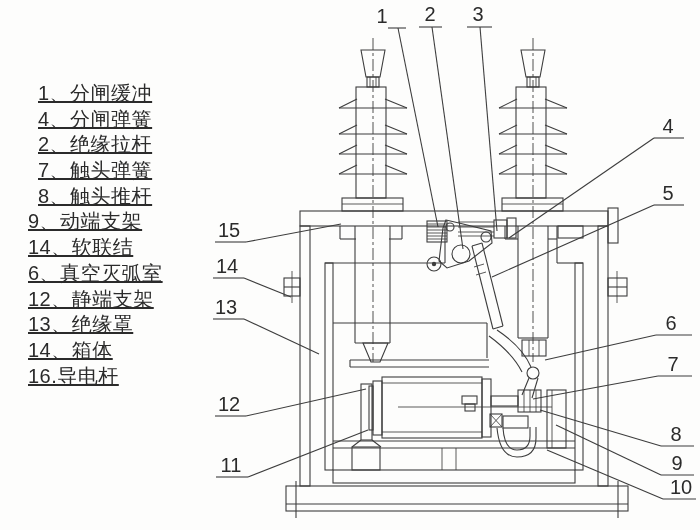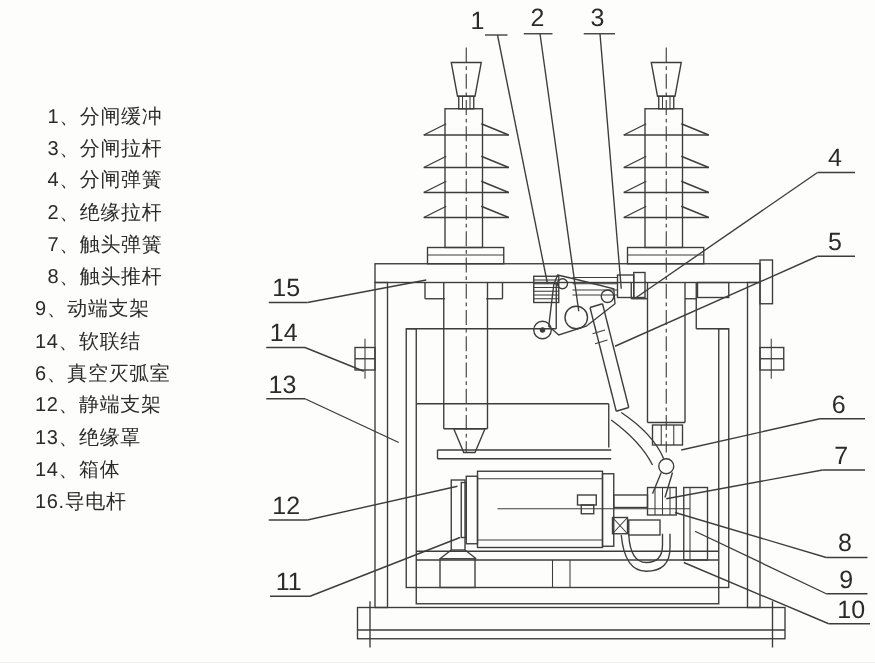--- a/index.html
+++ b/index.html
@@ -2,41 +2,40 @@
 <html><head>
 <meta charset="utf-8">
 <style>
   html,body{margin:0;padding:0;background:#e8e8e8;}
   .stage{
     position:relative;width:700px;height:530px;background:#fdfdfc;
     font-family:"Liberation Sans","DejaVu Sans",sans-serif;overflow:hidden;
   }
   .legend{
     position:absolute;left:28px;top:81px;margin:0;padding:0;list-style:none;
-    color:#2b2b2b;font-size:16px;
+    color:#2b2b2b;font-size:20px;text-decoration:underline;
   }
   .legend li{height:25.7px;line-height:25.7px;white-space:nowrap;letter-spacing:.5px;}
   .legend li.ind{padding-left:10px;}
   svg{position:absolute;left:0;top:0;}
   svg line,svg path,svg rect,svg circle,svg polygon,svg polyline{
     stroke:#3d3d3d;fill:none;stroke-width:1.1;
   }
   svg .cl{stroke-width:.9;stroke-dasharray:12 3 3 3;}
   svg .thin{stroke-width:.85;}
   svg text{fill:#2b2b2b;font-size:20px;stroke:none;font-family:"Liberation Sans","DejaVu Sans",sans-serif;}
   svg .dot{fill:#3d3d3d;stroke:none;}
 </style>
 </head>
 <body>
 
 <div class="stage">
 
   <ul class="legend">
     <li class="ind">1、分闸缓冲</li>
-    <li class="ind">3、分闸拉杆</li>
     <li class="ind">4、分闸弹簧</li>
     <li class="ind">2、绝缘拉杆</li>
     <li class="ind">7、触头弹簧</li>
     <li class="ind">8、触头推杆</li>
     <li>9、动端支架</li>
     <li>14、软联结</li>
     <li>6、真空灭弧室</li>
     <li>12、静端支架</li>
     <li>13、绝缘罩</li>
     <li>14、箱体</li>

